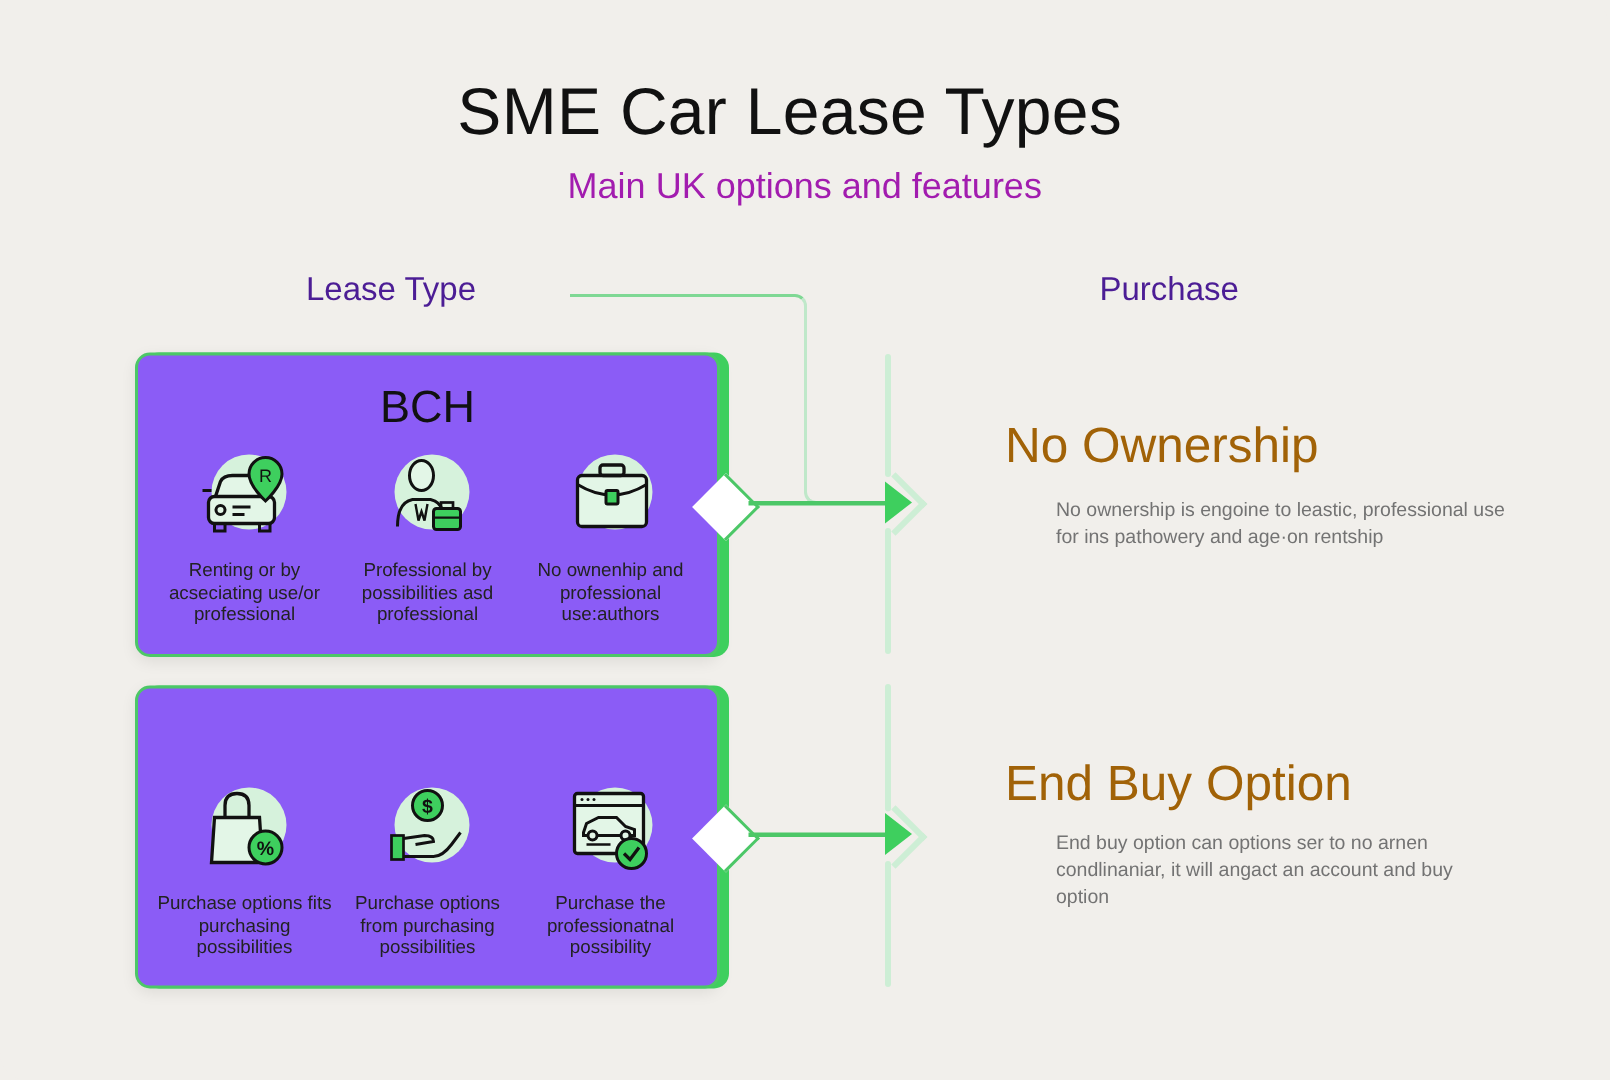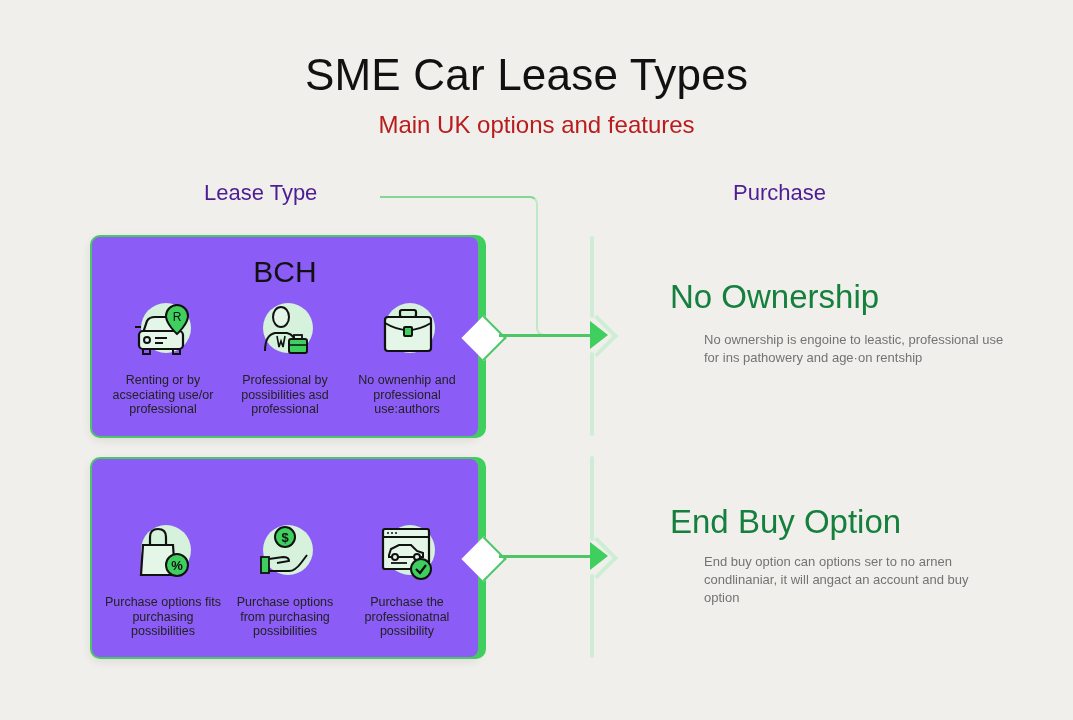--- a/index.html
+++ b/index.html
@@ -5,21 +5,21 @@
     html, body { margin:0; padding:0; }
     body {
       width:1073px; height:720px; overflow:hidden;
       background:#f1efeb;
       font-family:"Liberation Sans", sans-serif;
       color:#111;
       position:relative;
     }
     .canvas { position:absolute; left:0; top:0; width:1073px; height:720px; border-radius:18px; background:#f1efeb; }
     .title { position:absolute; left:0; width:1053px; top:50px; text-align:center; font-size:44px; font-weight:500; letter-spacing:0.2px; color:#111; }
-    .subtitle { position:absolute; left:0; width:1073px; top:111px; text-align:center; font-size:24px; color:#b91c1c; }
+    .subtitle { position:absolute; left:0; width:1073px; top:111px; text-align:center; font-size:24px; color:#a21caf; }
     .col-head { position:absolute; top:180px; font-size:22px; color:#4c1d95; }
     .col-lease { left:204px; }
     .col-feat { left:733px; }
     .card {
       position:absolute; left:90px; width:386px;
       background:#8b5cf6; border:2.5px solid #4cc767; border-radius:10px;
       box-shadow: 6px 0 0 0 #3ecf5e, 0 3px 10px rgba(0,0,0,0.08);
     }
     .card-bch { top:235px; height:199px; }
     .card-bcp { top:457px; height:198px; }
@@ -35,21 +35,21 @@
     .icon-wrap { width:60px; height:56px; margin:0 auto; position:relative; }
     .icon-wrap .bg { position:absolute; left:8px; top:0; width:50px; height:50px; border-radius:50%; background:#d6f2dc; }
     .icon-wrap svg { position:absolute; left:0; top:0; }
     .item-text { margin-top:14px; font-size:12.5px; line-height:14.5px; color:#222; }
     .arrow-line { position:absolute; height:2.5px; background:#4cc767; }
     .arrow-head { position:absolute; width:0; height:0; border-top:14px solid transparent; border-bottom:14px solid transparent; border-left:18px solid #3ecf5e; }
     .vline { position:absolute; width:4px; background:#cdeed5; border-radius:2px; }
     .chev { position:absolute; width:26px; height:26px; border-top:4px solid #cdeed5; border-right:4px solid #cdeed5; transform:rotate(45deg); }
     .connector { position:absolute; border-top:2px solid #7fd894; border-right:2px solid #bfe8c9; border-top-right-radius:8px; }
     .connector-down { position:absolute; border-left:2px solid #bfe8c9; border-bottom:2px solid #bfe8c9; border-bottom-left-radius:8px; }
-    .feat-title { position:absolute; left:670px; font-size:33px; font-weight:500; color:#15803d; }
+    .feat-title { position:absolute; left:670px; font-size:33px; font-weight:500; color:#a16207; }
     .feat-desc { position:absolute; left:704px; width:300px; font-size:13px; line-height:18px; color:#737373; }
   </style>
 </head>
 <body>
 
 <div class="canvas">
 
   <div class="title">SME Car Lease Types</div>
   <div class="subtitle">Main UK options and features</div>
 

